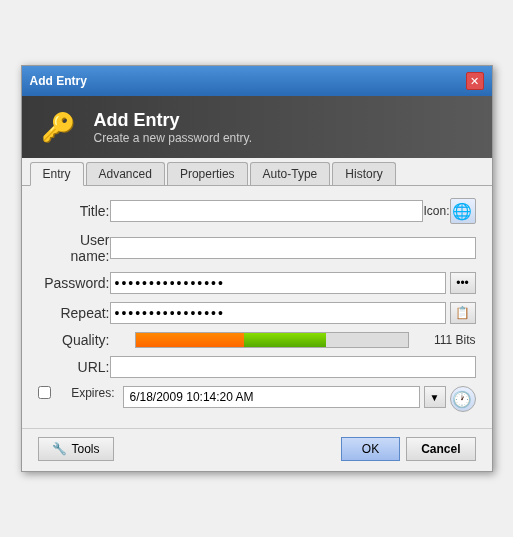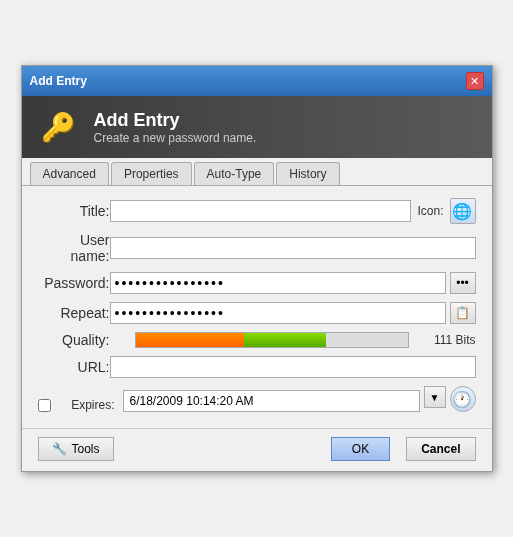--- a/index.html
+++ b/index.html
@@ -134,21 +134,20 @@
       cursor: pointer;
       display: flex;
       align-items: center;
       justify-content: center;
       font-size: 12px;
     }
     .title-row {
       display: flex;
       align-items: center;
       flex: 1;
-      gap: 6px;
     }
     .title-row .form-input {
       flex: 1;
     }
     .icon-label {
       color: #333;
       font-size: 12px;
     }
     .globe-btn {
       width: 26px;
@@ -208,21 +207,21 @@
       text-align: right;
       padding-right: 8px;
       color: #333;
       font-size: 12px;
       flex-shrink: 0;
       align-self: flex-start;
       padding-top: 4px;
     }
     .expires-row {
       display: flex;
-      align-items: flex-end;
+      align-items: flex-start;
       margin-top: 8px;
       margin-bottom: 4px;
     }
     .expires-checkbox {
       margin-right: 4px;
     }
     .expires-label {
       width: 68px;
       text-align: right;
       padding-right: 8px;
@@ -270,21 +269,21 @@
     .cancel-btn {
       padding: 4px 14px;
       border: 1px solid #aaa;
       background: linear-gradient(to bottom, #f5f5f5, #ddd);
       cursor: pointer;
       font-size: 12px;
       font-weight: bold;
     }
     .right-btns {
       display: flex;
-      gap: 16px;
+      gap: 6px;
     }
     .password-dots {
       letter-spacing: 2px;
       font-size: 14px;
     }
     .dropdown-btn {
       width: 22px;
       height: 22px;
       border: 1px solid #aaa;
       background: linear-gradient(to bottom, #f5f5f5, #ddd);
@@ -314,25 +313,26 @@
 
   <div class="title-bar">
     <span class="title-bar-text">Add Entry</span>
     <div class="title-bar-close">✕</div>
   </div>
 
   <div class="header-section">
     <div class="header-icon">🔑</div>
     <div class="header-text">
       <h2>Add Entry</h2>
-      <p>Create a new password name.</p>
+      <p>Create a new password entry.</p>
     </div>
   </div>
 
   <div class="tab-bar">
+    <div class="tab active">Entry</div>
     <div class="tab">Advanced</div>
     <div class="tab">Properties</div>
     <div class="tab">Auto-Type</div>
     <div class="tab">History</div>
   </div>
 
   <div class="form-area">
 
     <div class="form-row">
       <span class="form-label">Title:</span>

